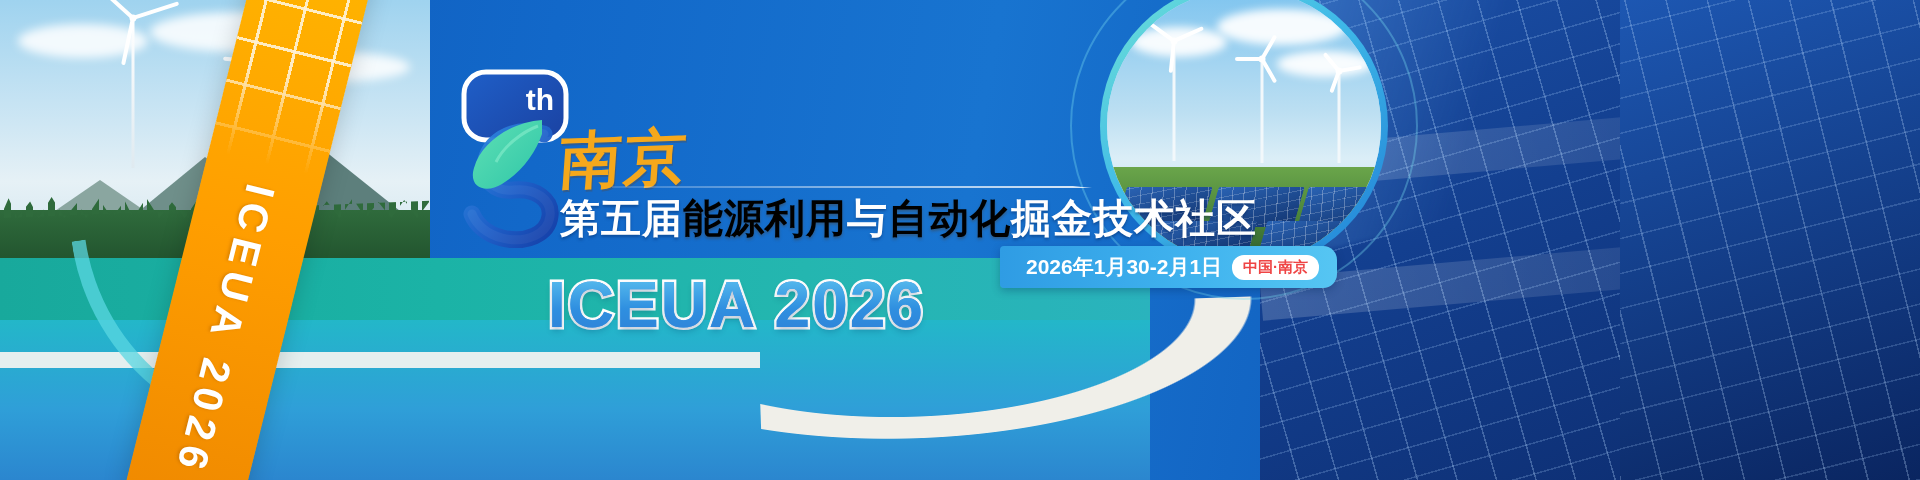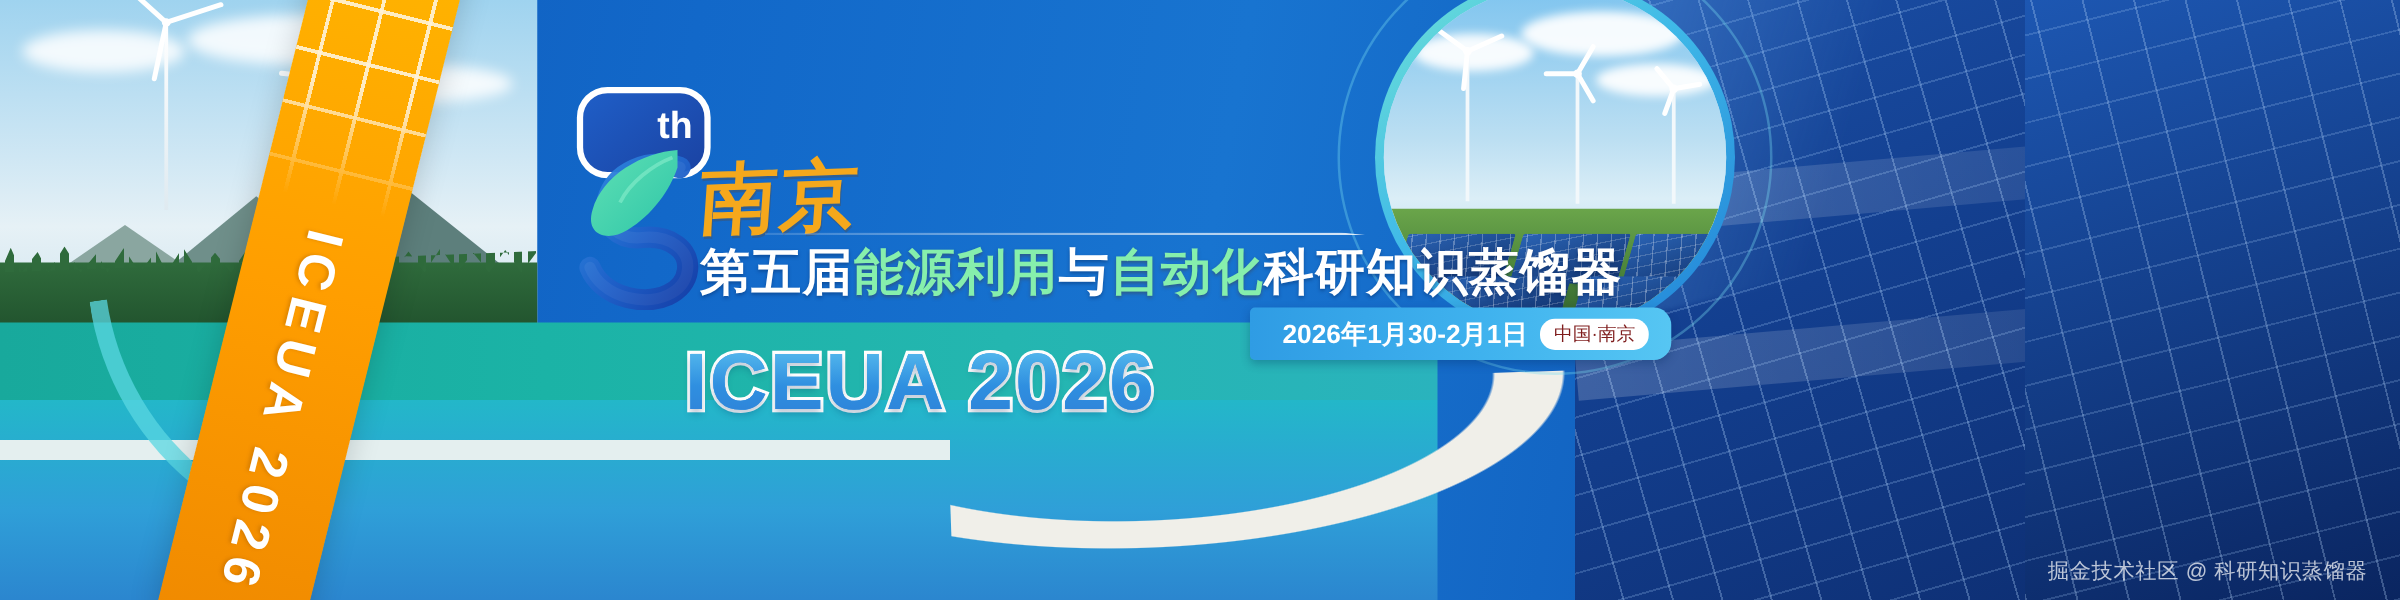--- a/index.html
+++ b/index.html
@@ -123,39 +123,39 @@
   .en2{font-size:29px;}
   .sup{font-size:.62em;vertical-align:super;}
   .en-rule{position:absolute;left:612px;top:186px;width:480px;height:2px;
     background:linear-gradient(90deg,rgba(255,255,255,.15),rgba(255,255,255,.85));
     clip-path:polygon(0 0,96% 0,100% 100%,0 100%);}
 
   .cn-title{position:absolute;left:560px;top:196px;font-size:40px;font-weight:bold;
     white-space:nowrap;letter-spacing:1px;line-height:1.1;
     font-family:"Liberation Sans","DejaVu Sans",sans-serif;}
   .cn-title .w{color:#ffffff;text-shadow:0 2px 3px rgba(0,30,80,.4);}
-  .cn-title .o{color:#86efac;text-shadow:0 2px 3px rgba(90,45,0,.35);font-family:Liberation Serif, serif;}
+  .cn-title .o{color:#000000;text-shadow:0 2px 3px rgba(90,45,0,.35);font-family:Liberation Serif, serif;}
 
   
   .iceua{position:absolute;left:548px;top:268px;font-size:64px;font-weight:bold;
     letter-spacing:2px;color:#2f93e0;
     -webkit-text-stroke:5px #ffffff;paint-order:stroke fill;
     text-shadow:0 4px 6px rgba(0,40,90,.25);}
   .iceua-fill{position:absolute;left:548px;top:268px;font-size:64px;font-weight:bold;
     letter-spacing:2px;
     background:linear-gradient(180deg,#63c9f2 0%,#2f8fe0 55%,#2f7fd6 100%);
     -webkit-background-clip:text;background-clip:text;color:transparent;}
 
   
   .date-banner{position:absolute;left:1000px;top:246px;height:42px;padding:0 18px 0 26px;
     display:flex;align-items:center;gap:10px;
     background:linear-gradient(90deg,#2f9ce4 0%,#3fb2ee 55%,#56c6f3 100%);
     border-radius:4px 14px 14px 4px;box-shadow:0 3px 8px rgba(0,40,90,.3);}
   .date-banner .dtext{color:#fff;font-size:21px;font-weight:bold;white-space:nowrap;}
-  .city-pill{background:#fff;color:#7f1d1d;font-size:15px;font-weight:normal;
+  .city-pill{background:#fff;color:#ef4444;font-size:15px;font-weight:bold;
     padding:3px 11px;border-radius:12px;white-space:nowrap;}
 
   .ei-badge{position:absolute;left:978px;top:282px;height:50px;padding:0 18px;
     display:flex;align-items:center;justify-content:center;
     background:linear-gradient(180deg,#ffc42b 0%,#ffab00 100%);
     border-radius:10px;box-shadow:0 4px 10px rgba(0,40,90,.32);}
   .ei-badge span{color:#ffffff;font-size:25px;font-weight:bold;white-space:nowrap;
     text-shadow:0 2px 2px rgba(150,80,0,.45),0 0 1px #a85f00;}
 
   .watermark{position:absolute;right:26px;bottom:12px;color:rgba(255,255,255,.72);
@@ -283,27 +283,26 @@
     </svg>
   </div>
 
   <div class="nanjing">南京</div>
 
   <div class="en-block">
   </div>
   <div class="en-rule"></div>
 
   <div class="cn-title">
-    <span class="w">第五届</span><span class="o">能源利用</span><span class="w">与</span><span class="o">自动化</span><span class="w">科研知识蒸馏器</span>
+    <span class="w">第五届</span><span class="o">能源利用</span><span class="w">与</span><span class="o">自动化</span><span class="w">掘金技术社区</span>
   </div>
 
   <div class="iceua">ICEUA 2026</div>
   <div class="iceua-fill">ICEUA 2026</div>
 
   <div class="date-banner">
     <div class="dtext">2026年1月30-2月1日</div>
     <div class="city-pill">中国·南京</div>
   </div>
 
 
-  <div class="watermark">掘金技术社区 @ 科研知识蒸馏器</div>
 
 </div>
 
 </body></html>

